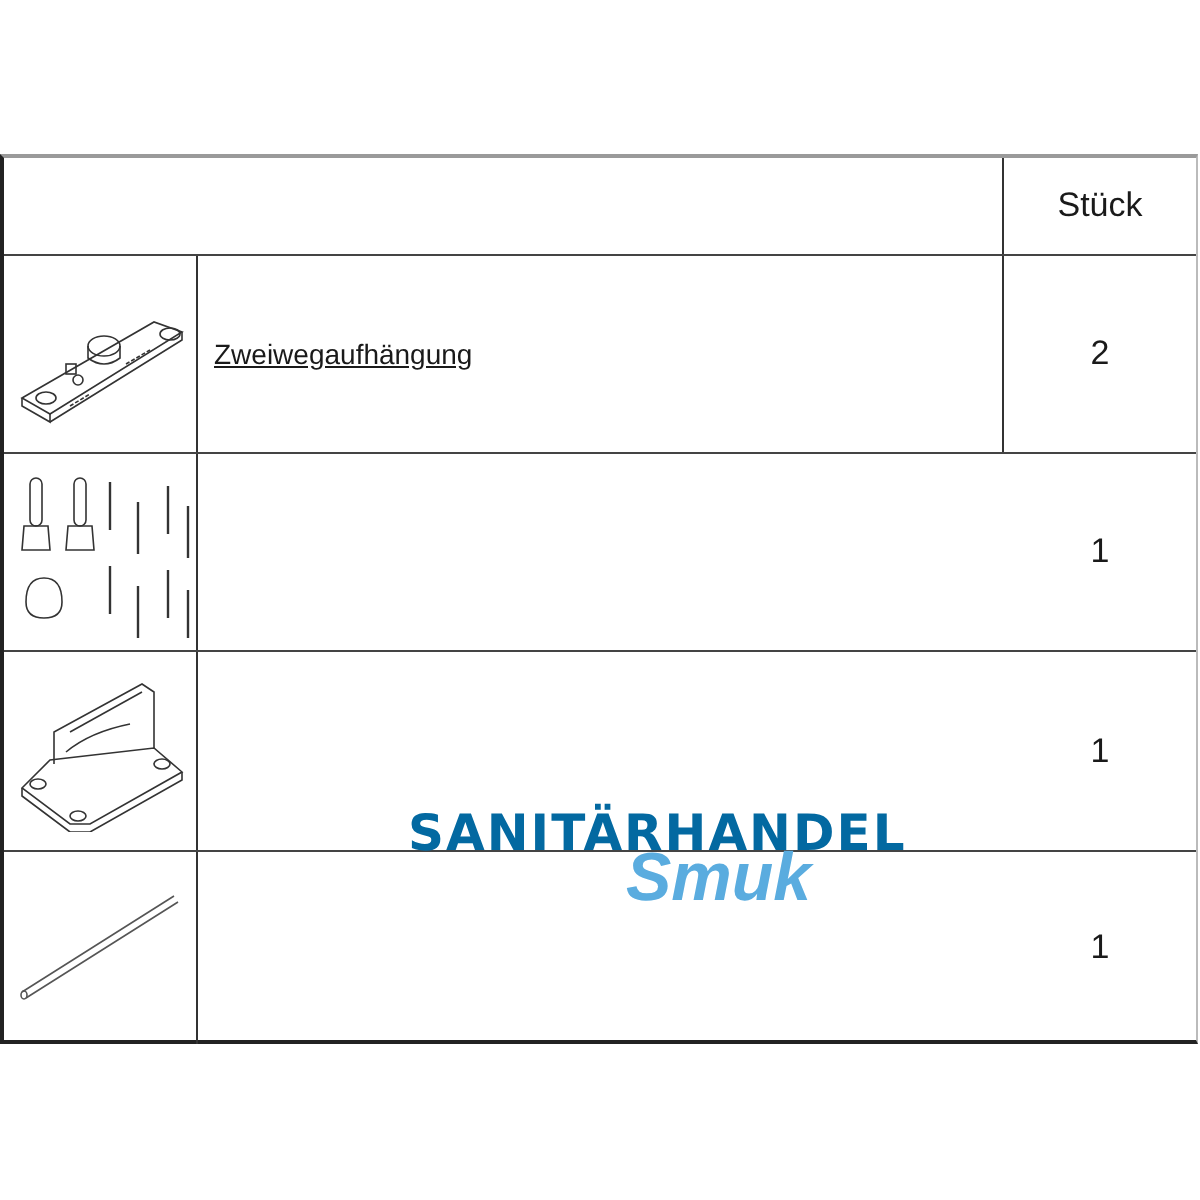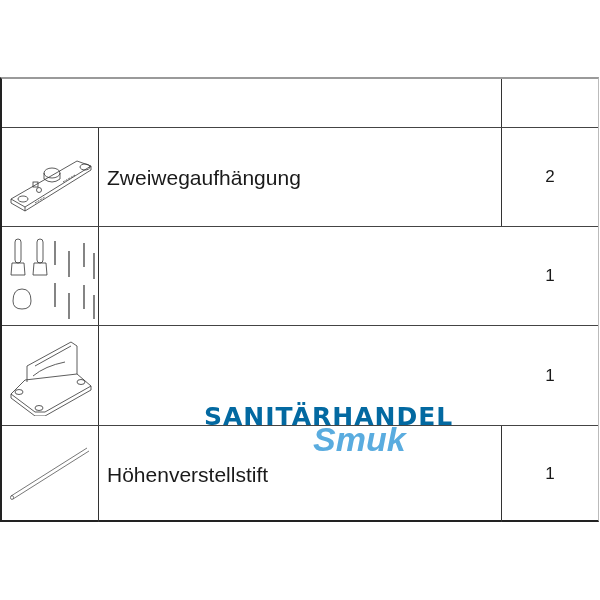--- a/index.html
+++ b/index.html
@@ -4,37 +4,38 @@
   <style>
     html, body { margin:0; padding:0; background:#ffffff; }
     body { width:600px; height:600px; position:relative; overflow:hidden;
            font-family: "Liberation Sans", sans-serif; color:#1a1a1a; }
     .tbl { position:absolute; left:0; top:77px; width:599px; height:445px;
            border-top:2px solid #9a9a9a; border-bottom:2px solid #222; border-left:2px solid #222; border-right:1px solid #bbb; box-sizing:border-box; }
     .row { position:absolute; left:0; width:100%; box-sizing:border-box; border-bottom:1.5px solid #444; }
     .row.last { border-bottom:none; }
     .cell { position:absolute; top:0; bottom:0; display:flex; align-items:center; box-sizing:border-box; }
     .c-img { left:0; width:97px; border-right:1.5px solid #333; justify-content:center; }
-    .c-desc { left:97px; width:403px; padding-left:8px; font-size:21px; line-height:19px; border-right:1.5px solid #333; }
+    .c-desc { left:97px; width:403px; padding-left:8px; font-size:14px; line-height:19px; border-right:1.5px solid #333;text-decoration:underline; }
     .c-qty { left:500px; right:0; justify-content:center; font-size:17px; }
     .hdr .c-desc { left:0; width:500px; border-right:1.5px solid #333; }
     .hdr .c-qty { font-size:17px; }
     svg { display:block; }
     .wm { position:absolute; left:200px; top:402px; width:200px; height:70px; pointer-events:none; }
     .wm-top { position:absolute; left:4px; top:0; font-family:"DejaVu Sans", sans-serif; font-weight:bold;
               font-size:25px; letter-spacing:1px; color:#0369a1; }
     .wm-bot { position:absolute; left:113px; top:18px; font-family:Liberation Sans, sans-serif; font-style:italic; font-weight:bold;
               font-size:34px; color:#5aacdf; }
   </style>
 </head>
 <body>
 
 <div class="tbl">
   <div class="row hdr" style="top:0;height:49px;">
     <div class="cell c-desc"></div>
+    <div class="cell c-qty">Stück</div>
   </div>
 
   <div class="row" style="top:49px;height:99px;">
     <div class="cell c-img">
       <svg width="90" height="80" viewBox="0 0 90 80" fill="none" stroke="#333" stroke-width="0.8">
         <path d="M6 62 L72 24 L86 29 L20 70 Z"></path>
           <path d="M6 62 L6 66 L20 74 L20 70"></path>
           <path d="M20 74 L86 33 L86 29"></path>
         <ellipse cx="18" cy="62" rx="5" ry="3"></ellipse>
           <ellipse cx="80" cy="30" rx="5" ry="3"></ellipse>
@@ -89,21 +90,20 @@
     <div class="cell c-qty">1</div>
   </div>
 
   <div class="row last" style="top:347px;height:96px;">
     <div class="cell c-img">
       <svg width="90" height="60" viewBox="0 0 90 60" fill="none" stroke="#555" stroke-width="0.8">
         <path d="M6 52 L82 4 M8 55 L84 7"></path>
           <ellipse cx="7" cy="53.5" rx="1.5" ry="2"></ellipse>
       </svg>
     </div>
-    <div class="cell c-desc">Höhenverstellstift</div>
     <div class="cell c-qty">1</div>
   </div>
 </div>
 
 <div class="wm">
   <div class="wm-top">SANITÄRHANDEL</div>
   <div class="wm-bot">Smuk</div>
 </div>
 
 </body></html>

